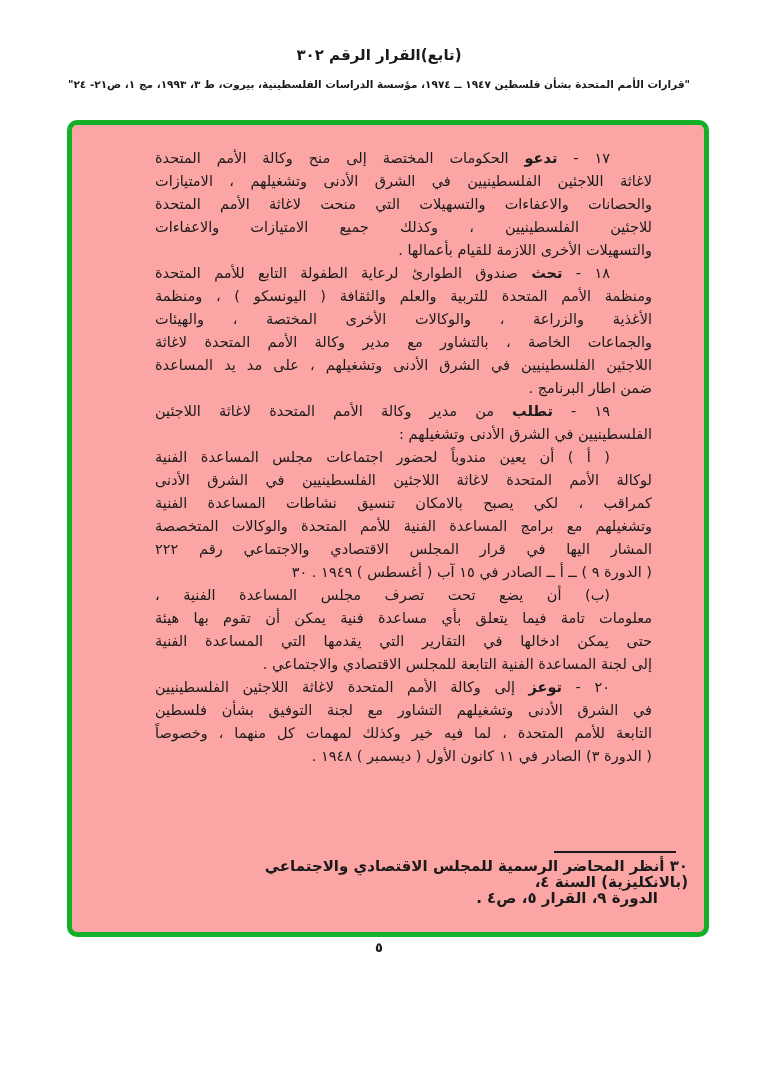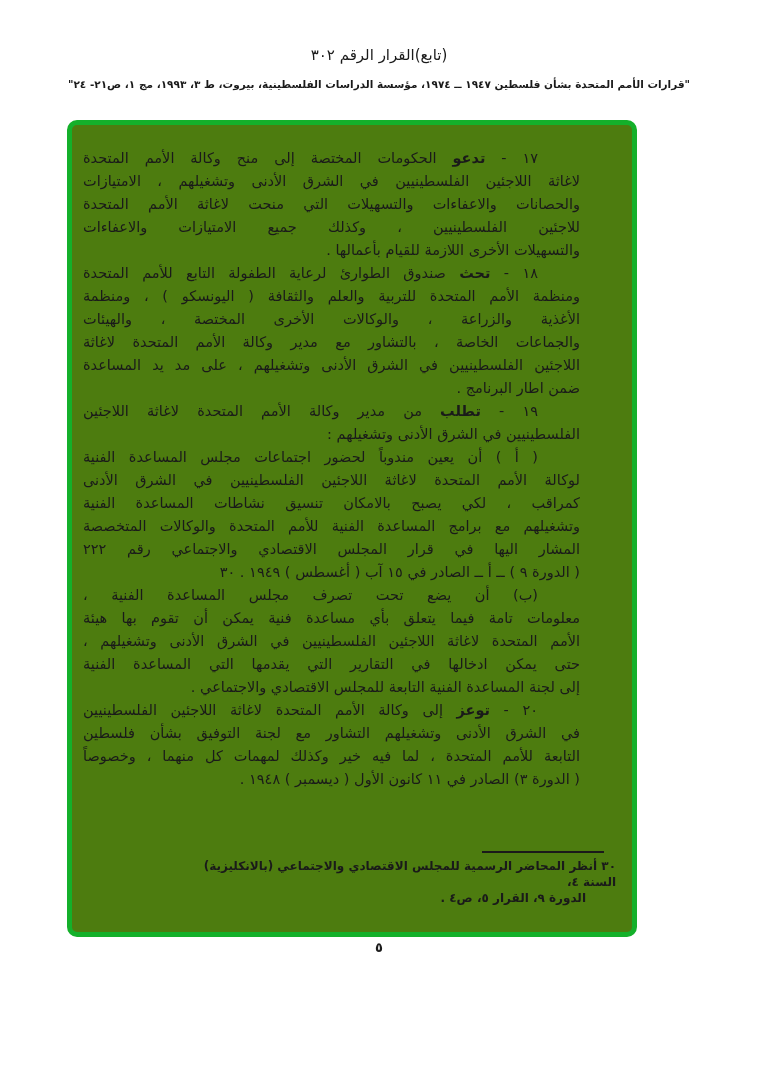--- a/index.html
+++ b/index.html
@@ -7,53 +7,53 @@
     width:758px; height:1078px;
     background:#ffffff;
     position:relative;
     font-family:"DejaVu Sans", sans-serif;
     color:#1a1a1a;
     overflow:hidden;
   }
   .page-title {
     position:absolute; top:46px; left:0; right:0;
     text-align:center; direction:rtl;
-    font-size:15px; font-weight:normal;
+    font-size:15px; font-weight:bold;
   }
   .page-subtitle {
     position:absolute; top:78px; left:0; right:0;
     text-align:center; direction:rtl;
     font-size:10.5px; font-weight:bold;
     letter-spacing:0.2px;
   }
   .green-box {
     position:absolute; left:67px; top:120px;
-    width:570px; height:817px;
+    width:642px; height:817px;
     border:5px solid #14b02a;
     border-radius:10px;
     box-sizing:border-box;
-    background:#4d7c0f;
+    background:#fca5a5;
   }
   .content {
     position:absolute; top:22px; right:52px; width:497px;
     direction:rtl;
     font-size:14.5px; line-height:23px;
   }
   .para { margin:0; }
   .para .line {
     text-align:justify;
     text-align-last:justify;
   }
   .para .line:first-child { padding-right:42px; }
   .para .line:last-child { text-align-last:right; }
   .bw { font-weight:bold; }
   .footnote {
     position:absolute; top:726px; right:16px; width:430px;
     direction:rtl;
-    font-size:12px; line-height:16px;
+    font-size:15px; line-height:16px;
     font-weight:bold;
   }
   .footnote .rule {
     height:2px; width:122px;
     background:#1a1a1a;
     margin:0 12px 5px 0;
   }
   .footnote .line { text-align:right; text-align-last:right; }
   .footnote .line:last-child { padding-right:30px;text-align:center; }
   .page-number {
@@ -95,21 +95,20 @@
         <div class="line"><span>( أ ) أن يعين مندوباً لحضور اجتماعات مجلس المساعدة الفنية</span></div>
         <div class="line"><span>لوكالة الأمم المتحدة لاغاثة اللاجئين الفلسطينيين في الشرق الأدنى</span></div>
         <div class="line"><span>كمراقب ، لكي يصبح بالامكان تنسيق نشاطات المساعدة الفنية</span></div>
         <div class="line"><span>وتشغيلهم مع برامج المساعدة الفنية للأمم المتحدة والوكالات المتخصصة</span></div>
         <div class="line"><span>المشار اليها في قرار المجلس الاقتصادي والاجتماعي رقم ٢٢٢</span></div>
         <div class="line"><span>( الدورة ٩ ) ــ أ ــ الصادر في ١٥ آب ( أغسطس ) ١٩٤٩ . ٣٠</span></div>
       </div>
     <div class="para">
         <div class="line"><span>(ب) أن يضع تحت تصرف مجلس المساعدة الفنية ،</span></div>
         <div class="line"><span>معلومات تامة فيما يتعلق بأي مساعدة فنية يمكن أن تقوم بها هيئة</span></div>
-        <div class="line"><span>الأمم المتحدة لاغاثة اللاجئين الفلسطينيين في الشرق الأدنى وتشغيلهم ،</span></div>
         <div class="line"><span>حتى يمكن ادخالها في التقارير التي يقدمها التي المساعدة الفنية</span></div>
         <div class="line"><span>إلى لجنة المساعدة الفنية التابعة للمجلس الاقتصادي والاجتماعي .</span></div>
       </div>
     <div class="para">
         <div class="line"><span>٢٠ - </span><span class="bw">توعز</span><span> إلى وكالة الأمم المتحدة لاغاثة اللاجئين الفلسطينيين</span></div>
         <div class="line"><span>في الشرق الأدنى وتشغيلهم التشاور مع لجنة التوفيق بشأن فلسطين</span></div>
         <div class="line"><span>التابعة للأمم المتحدة ، لما فيه خير وكذلك لمهمات كل منهما ، وخصوصاً</span></div>
         <div class="line"><span>( الدورة ٣) الصادر في ١١ كانون الأول ( ديسمبر ) ١٩٤٨ .</span></div>
       </div>
   </div>

